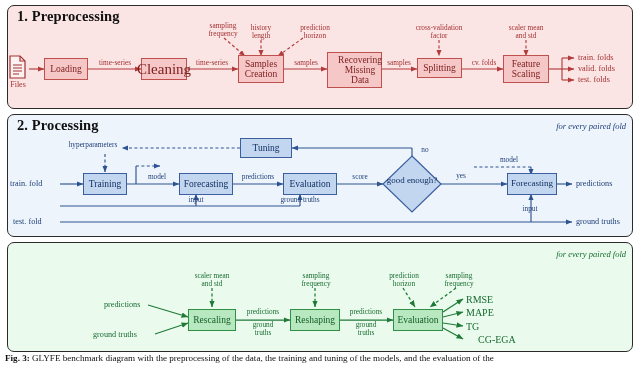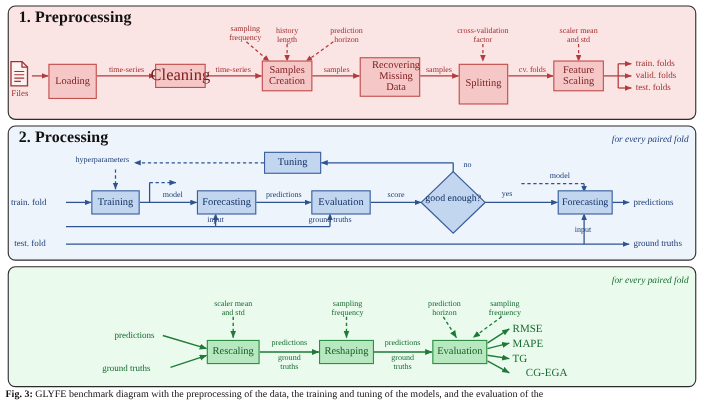--- a/index.html
+++ b/index.html
@@ -100,36 +100,36 @@
     <path d="M12,1 L12,6 L17,6" fill="none" stroke="#a33131" stroke-width="1.2"></path>
     <g stroke="#a33131" stroke-width="1">
       <line x1="5" y1="10" x2="14" y2="10"></line>
       <line x1="5" y1="13" x2="14" y2="13"></line>
       <line x1="5" y1="16" x2="14" y2="16"></line>
       <line x1="5" y1="19" x2="11" y2="19"></line>
     </g>
   </svg>
   <div id="files-label" class="l-red">Files</div>
 
-  <div class="node n-red" id="nd-loading" style="left:44px;top:58px;width:44px;height:32px;font-size:9.5px;">
+  <div class="node n-red" id="nd-loading" style="left:44px;top:58px;width:44px;height:22px;font-size:9.5px;">
     <span>Loading</span>
   </div>
   <div class="node n-red" id="nd-cleaning" style="left:141px;top:58px;width:46px;height:22px;font-size:15px;">
     <span>Cleaning</span>
   </div>
   <div class="node n-red" id="nd-samples" style="left:238px;top:55px;width:46px;height:28px;font-size:9.5px;">
     <span>Samples</span>
     <span>Creation</span>
   </div>
   <div class="node n-red" id="nd-recovering" style="left:327px;top:52px;width:55px;height:36px;font-size:9.5px;padding-left:11px;">
     <span>Recovering</span>
     <span>Missing</span>
     <span>Data</span>
   </div>
-  <div class="node n-red" id="nd-splitting" style="left:417px;top:58px;width:45px;height:37px;font-size:9.5px;">
+  <div class="node n-red" id="nd-splitting" style="left:417px;top:58px;width:45px;height:20px;font-size:9.5px;">
     <span>Splitting</span>
   </div>
   <div class="node n-red" id="nd-scaling" style="left:503px;top:55px;width:46px;height:28px;font-size:9.5px;">
     <span>Feature</span>
     <span>Scaling</span>
   </div>
 
   <div class="lbl l-red" style="left:90px;top:59px;width:50px;">time-series</div>
   <div class="lbl l-red" style="left:187px;top:59px;width:50px;">time-series</div>
   <div class="lbl l-red" style="left:286px;top:59px;width:40px;">samples</div>

